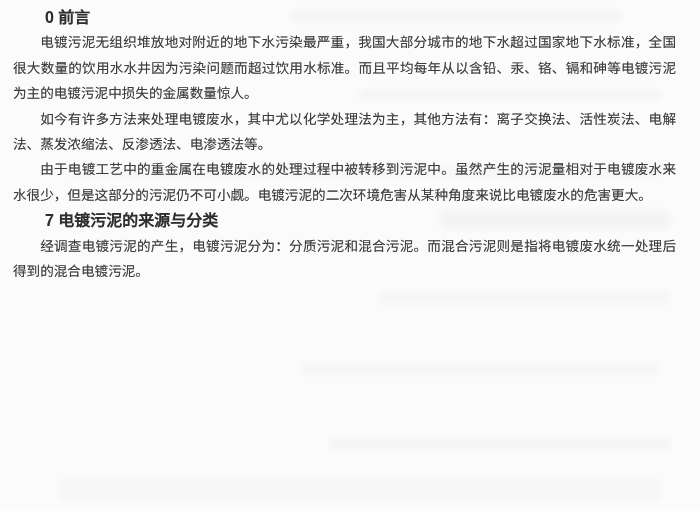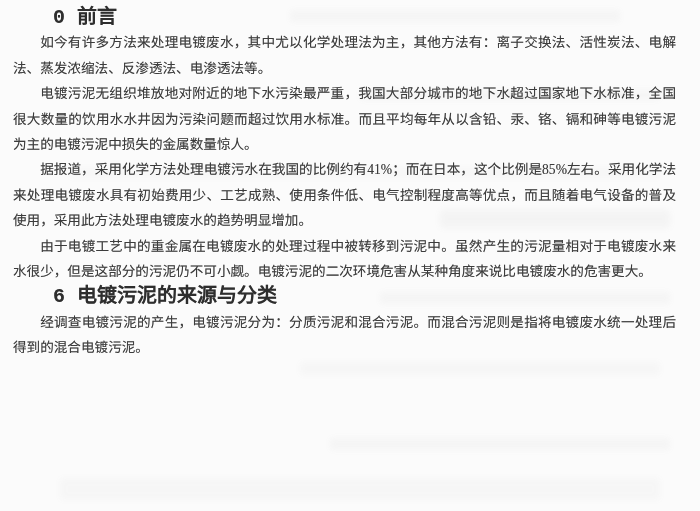--- a/index.html
+++ b/index.html
@@ -25,24 +25,24 @@
     text-align: justify;
     text-shadow: 0 0 0.6px rgba(70,70,70,0.45);
   }
   .scan-page p {
     margin: 0;
     text-indent: 2em;
     position: relative;
     z-index: 2;
   }
   .scan-page .heading {
-    font-family: Liberation Mono, monospace;
+    font-family: Liberation Sans, sans-serif;
     font-weight: bold;
     color: #2e2e2e;
-    font-size: 20px;
+    font-size: 16px;
   }
   .noise-layer {
     position: absolute;
     inset: 0;
     z-index: 1;
     pointer-events: none;
   }
   .noise {
     position: absolute;
     background: #8a8a8a;
@@ -69,20 +69,19 @@
     <div class="noise n2"></div>
     <div class="noise n3"></div>
     <div class="noise n4"></div>
     <div class="noise n5"></div>
     <div class="noise n6"></div>
     <div class="noise n7"></div>
     <div class="noise n8"></div>
   </div>
 
   <p class="heading">0 前言</p>
+  <p>电镀污泥无组织堆放地对附近的地下水污染最严重，我国大部分城市的地下水超过国家地下水标准，全国很大数量的饮用水水井因为污染问题而超过饮用水标准。而且平均每年从以含铅、汞、铬、镉和砷等电镀污泥为主的电镀污泥中损失的金属数量惊人。</p>
   <p>如今有许多方法来处理电镀废水，其中尤以化学处理法为主，其他方法有：离子交换法、活性炭法、电解法、蒸发浓缩法、反渗透法、电渗透法等。</p>
-  <p>电镀污泥无组织堆放地对附近的地下水污染最严重，我国大部分城市的地下水超过国家地下水标准，全国很大数量的饮用水水井因为污染问题而超过饮用水标准。而且平均每年从以含铅、汞、铬、镉和砷等电镀污泥为主的电镀污泥中损失的金属数量惊人。</p>
-  <p>据报道，采用化学方法处理电镀污水在我国的比例约有41%；而在日本，这个比例是85%左右。采用化学法来处理电镀废水具有初始费用少、工艺成熟、使用条件低、电气控制程度高等优点，而且随着电气设备的普及使用，采用此方法处理电镀废水的趋势明显增加。</p>
   <p>由于电镀工艺中的重金属在电镀废水的处理过程中被转移到污泥中。虽然产生的污泥量相对于电镀废水来水很少，但是这部分的污泥仍不可小觑。电镀污泥的二次环境危害从某种角度来说比电镀废水的危害更大。</p>
-  <p class="heading">6 电镀污泥的来源与分类</p>
+  <p class="heading">7 电镀污泥的来源与分类</p>
   <p>经调查电镀污泥的产生，电镀污泥分为：分质污泥和混合污泥。而混合污泥则是指将电镀废水统一处理后得到的混合电镀污泥。</p>
 
 </div>
 
 </body></html>

